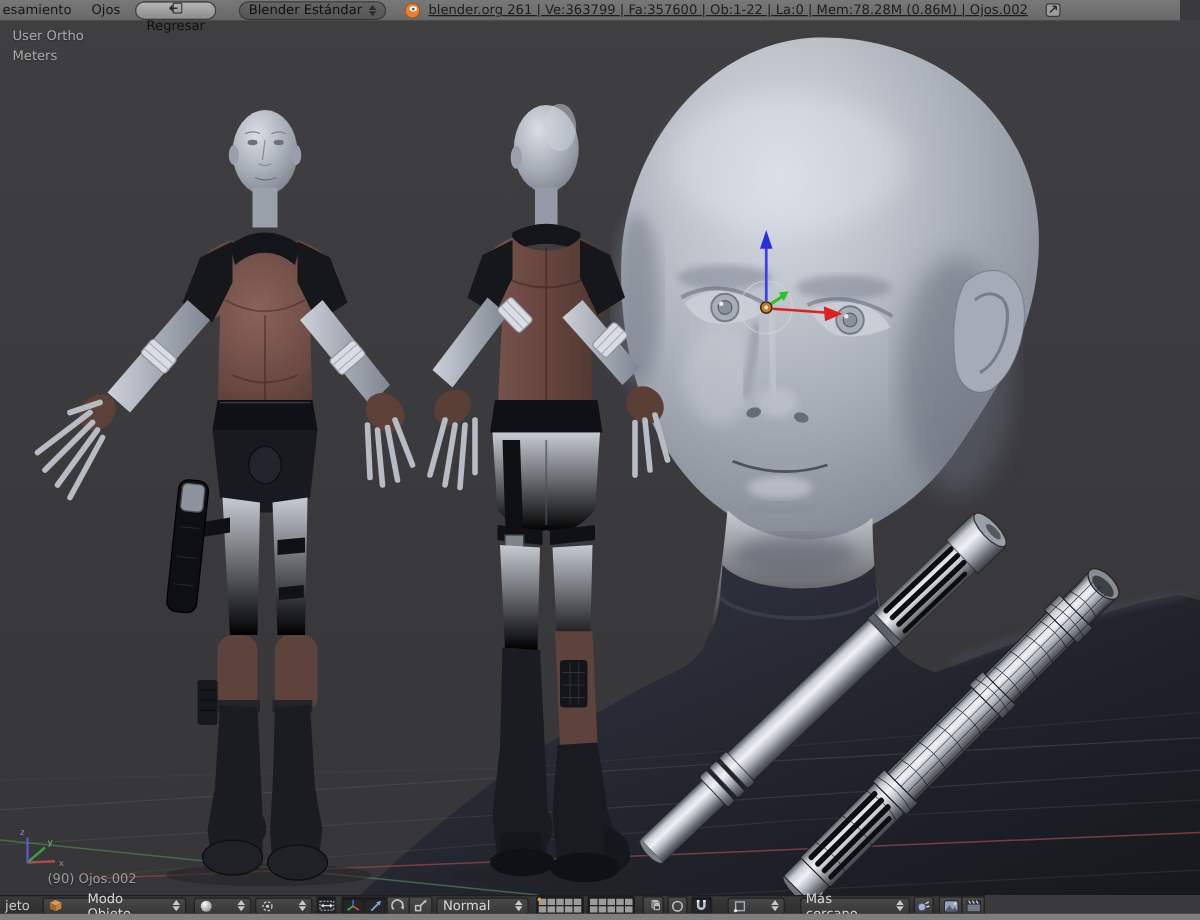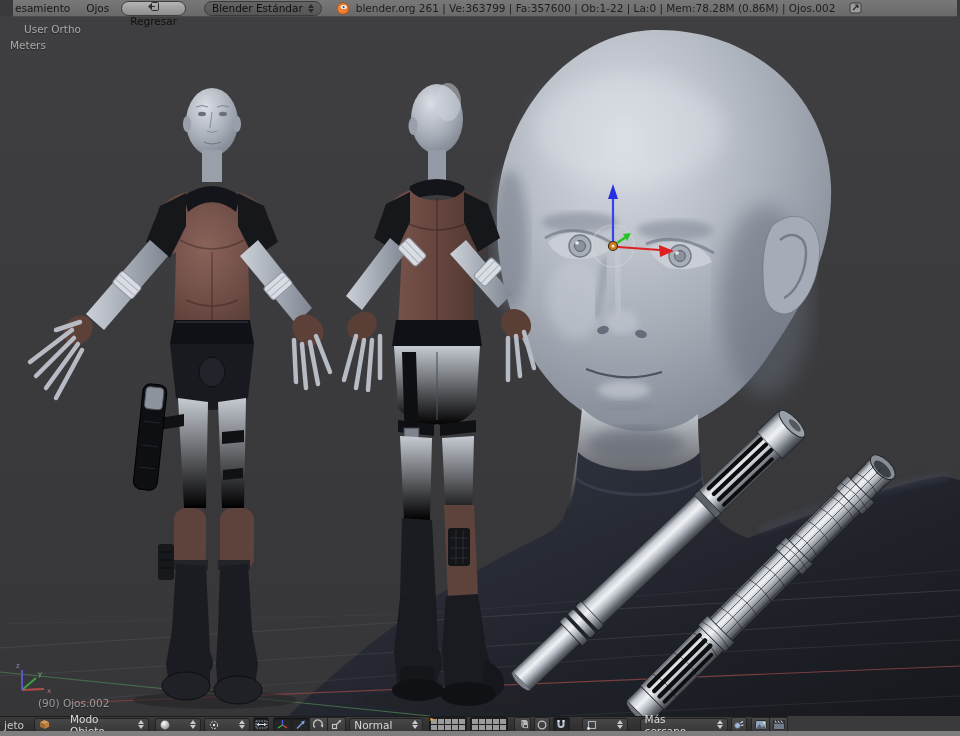--- a/index.html
+++ b/index.html
@@ -2,39 +2,39 @@
 <html><head>
 <meta charset="utf-8">
 <style>
   html,body{margin:0;padding:0;background:#222;}
   .screen{position:relative;width:960px;height:736px;overflow:hidden;
     font-family:"DejaVu Sans",sans-serif;font-size:10.5px;color:#141414;background:#3a3a3c;}
 
   
   .topbar{position:absolute;top:0;left:0;width:944px;height:16px;
     background:linear-gradient(#787878,#696969);border-bottom:1px solid #4a4a4a;
-    display:flex;align-items:center;white-space:nowrap;margin-left:13px;}
+    display:flex;align-items:center;white-space:nowrap;}
   .menutext{color:#161616;padding:0 2px;}
   .hbtn{display:flex;align-items:center;gap:4px;height:13px;margin-left:10px;padding:0 8px;
     background:linear-gradient(#b4b4b4,#8d8d8d);border:1px solid #3e3e3e;border-radius:8px;color:#101010;flex-direction:column;}
   .hpill{display:flex;align-items:center;gap:5px;height:13px;margin-left:18px;padding:0 7px;
     background:linear-gradient(#646464,#555555);border:1px solid #3a3a3a;border-radius:8px;color:#101010;}
-  .stats{margin-left:6px;color:#1d1d1d;}
+  .stats{margin-left:6px;color:#1d1d1d;text-decoration:underline;}
   .updn{display:flex;flex-direction:column;gap:1px;}
   .updn i{display:block;width:0;height:0;border-left:3px solid transparent;border-right:3px solid transparent;}
   .updn i.u{border-bottom:4px solid #2b2b2b;}
   .updn i.d{border-top:4px solid #2b2b2b;}
   .updn.light i.u{border-bottom-color:#c9c9c9;}
   .updn.light i.d{border-top-color:#c9c9c9;}
   .hicon{margin-left:14px;display:flex;align-items:center;}
 
   
   .viewport{position:absolute;top:16px;left:0;width:960px;height:700px;}
   .ov{position:absolute;color:#a9a9a9;text-shadow:0 1px 1px rgba(0,0,0,.4);}
-  .ov.vlabel{left:24px;top:7px;}
+  .ov.vlabel{left:10px;top:7px;}
   .ov.units{left:10px;top:23px;}
   .ov.obj{left:38px;top:681px;color:#9d9d9d;}
 
   
   .toolbar{position:absolute;top:716px;left:0;width:788px;height:15px;
     background:linear-gradient(#3a3a3a,#2c2c2c);border-top:1px solid #1d1d1d;
     display:flex;align-items:center;color:#d6d6d6;}
   .toolbar .menutext{color:#c9c9c9;margin-left:2px;}
   .pill{display:flex;align-items:center;gap:20px;height:12px;padding:0 4px;
     background:linear-gradient(#484848,#383838);border:1px solid #222;border-radius:3px;color:#d8d8d8;}

